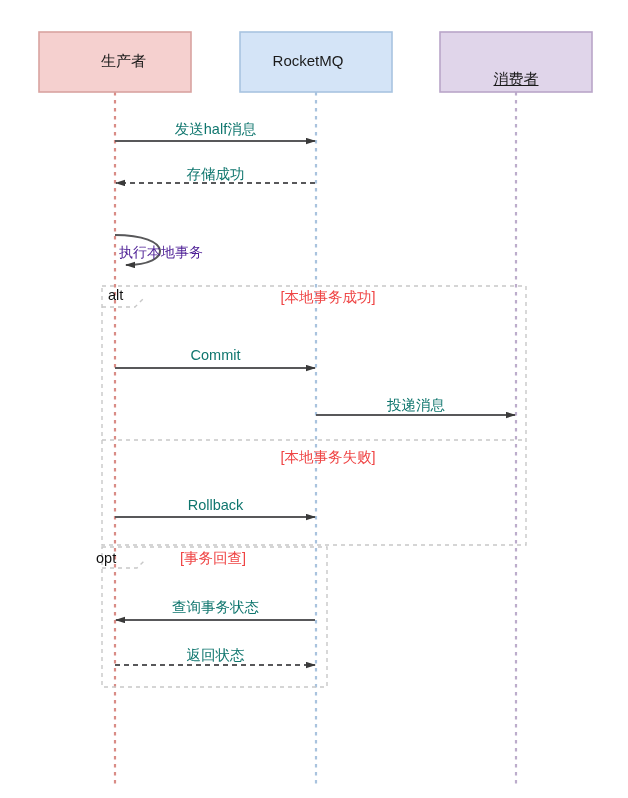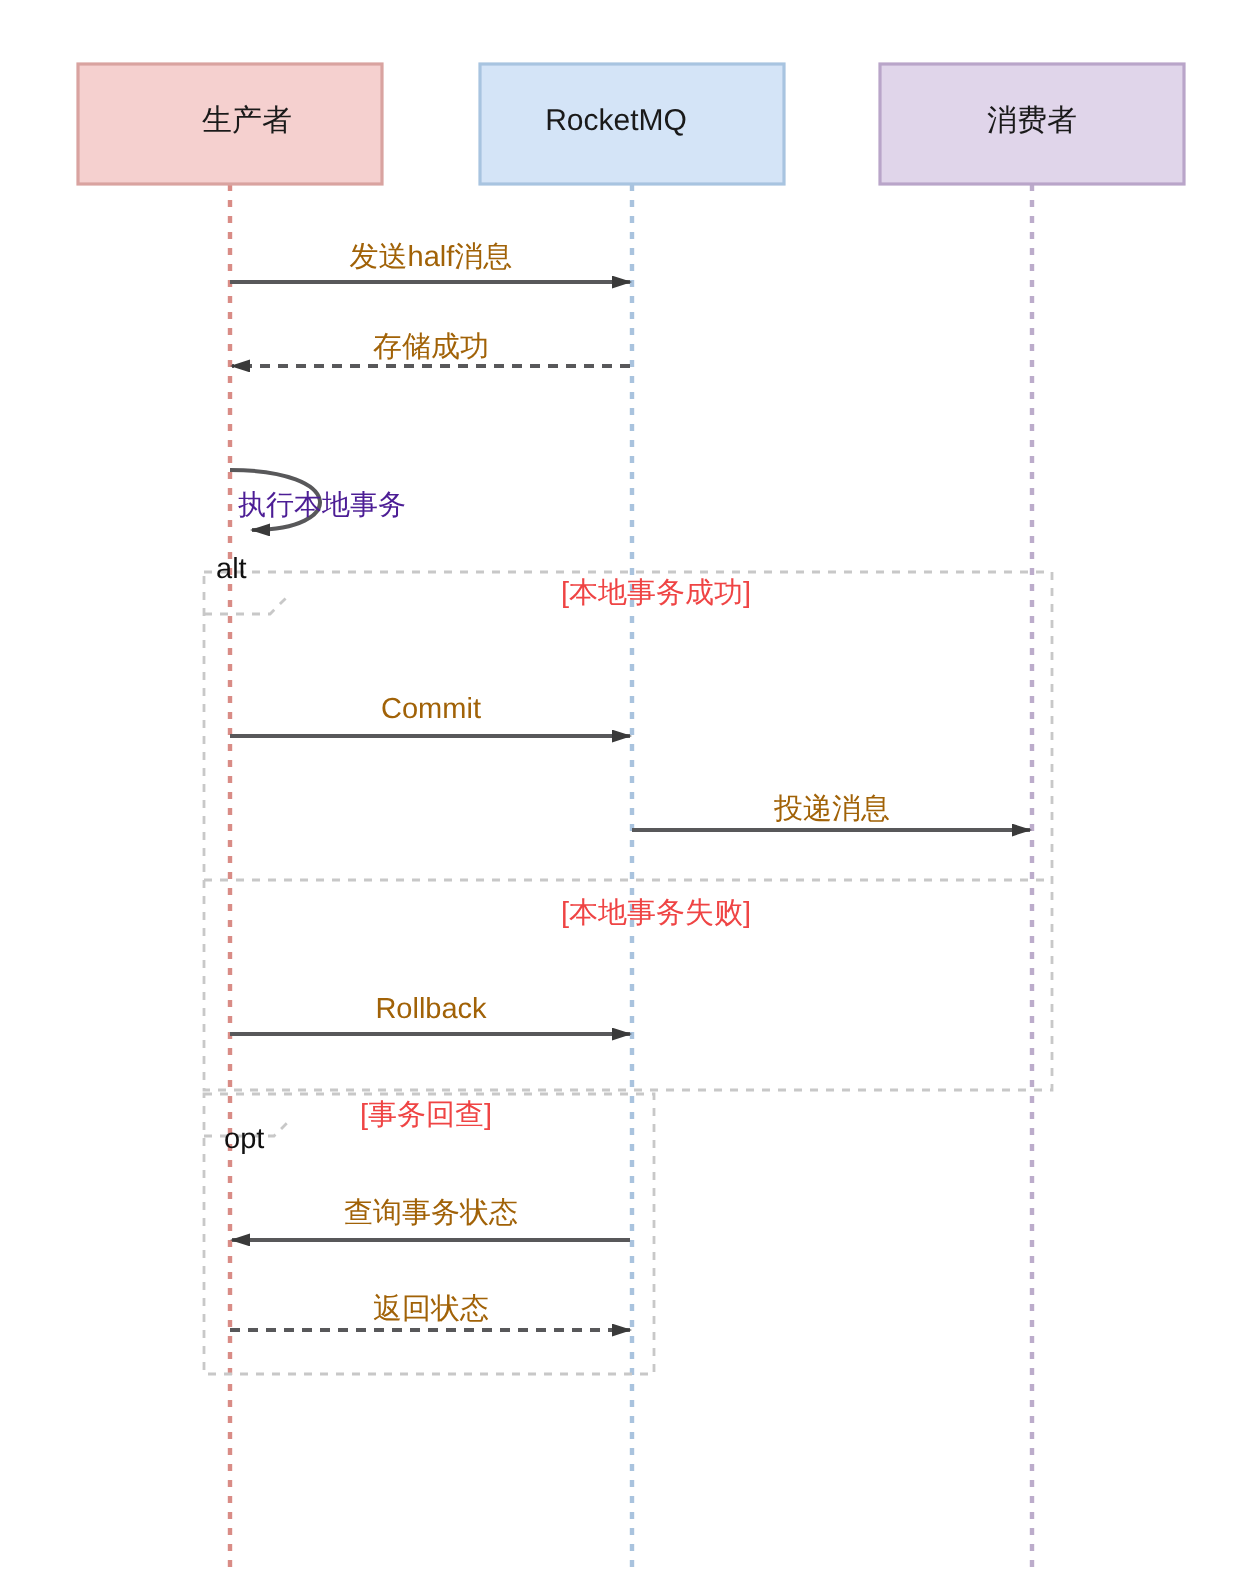--- a/index.html
+++ b/index.html
@@ -32,21 +32,21 @@
     font-size: 14px;
     line-height: 1;
   }
   .participant-label {
     font-size: 15px;
     color: #1a1a1a;
     text-align: center;
   }
   .msg-label {
     font-size: 14.5px;
-    color: #a16207;
+    color: #0f766e;
     transform: translateX(-50%);
     text-align: left;
   }
   .frag-kind {
     font-size: 14.5px;
     color: #111111;
   }
   .frag-cond {
     font-size: 14.5px;
     color: #ef4444;
@@ -96,31 +96,31 @@
         <line x1="115" y1="665" x2="315" y2="665" stroke="#58585a" stroke-width="2" marker-end="url(#arrow-solid)" stroke-dasharray="5 4"></line>
       </g>
     <g id="participant-boxes-group">
         <rect x="39" y="32" width="152" height="60" fill="#f5d0cf" stroke="#d9a3a0" stroke-width="1.6"></rect>
         <rect x="240" y="32" width="152" height="60" fill="#d4e4f7" stroke="#a8c4e0" stroke-width="1.6"></rect>
         <rect x="440" y="32" width="152" height="60" fill="#e0d5ea" stroke="#b9a5c9" stroke-width="1.6"></rect>
       </g>
   </svg>
 
   <div id="overlay-text">
-      <div class="txt frag-kind" style="left: 108px; top: 278px;">alt</div>
+      <div class="txt frag-kind" style="left: 108px; top: 288px;">alt</div>
       <div class="txt frag-cond" style="left: 328px; top: 290px;">[本地事务成功]</div>
       <div class="txt frag-cond" style="left: 328px; top: 450px;">[本地事务失败]</div>
-      <div class="txt frag-kind" style="left: 112px; top: 551px; margin-top: 12px;">opt</div>
+      <div class="txt frag-kind" style="left: 96px; top: 551px;">opt</div>
       <div class="txt frag-cond" style="left: 213px; top: 551px;">[事务回查]</div>
       <div class="txt msg-label" style="left: 215.5px; top: 122px;">发送half消息</div>
       <div class="txt msg-label" style="left: 215.5px; top: 167px;">存储成功</div>
       <div class="txt " style="left: 119px; top: 245px;">执行本地事务</div>
       <div class="txt msg-label" style="left: 215.5px; top: 348px;">Commit</div>
       <div class="txt msg-label" style="left: 416px; top: 398px;">投递消息</div>
       <div class="txt msg-label" style="left: 215.5px; top: 498px;">Rollback</div>
       <div class="txt msg-label" style="left: 215.5px; top: 600px;">查询事务状态</div>
       <div class="txt msg-label" style="left: 215.5px; top: 648px;">返回状态</div>
       <div class="txt participant-label" style="left: 39px; top: 53px; width: 169px; transform: none;">生产者</div>
       <div class="txt participant-label" style="left: 240px; top: 53px; width: 136px; transform: none;">RocketMQ</div>
-      <div class="txt participant-label" style="left: 440px; top: 53px; width: 152px; transform: none;">消费者</div>
+      <div class="txt participant-label" style="left: 440px; top: 71px; width: 152px; transform: none; text-decoration: underline;">消费者</div>
     </div>
 
 </div>
 
 </body></html>

